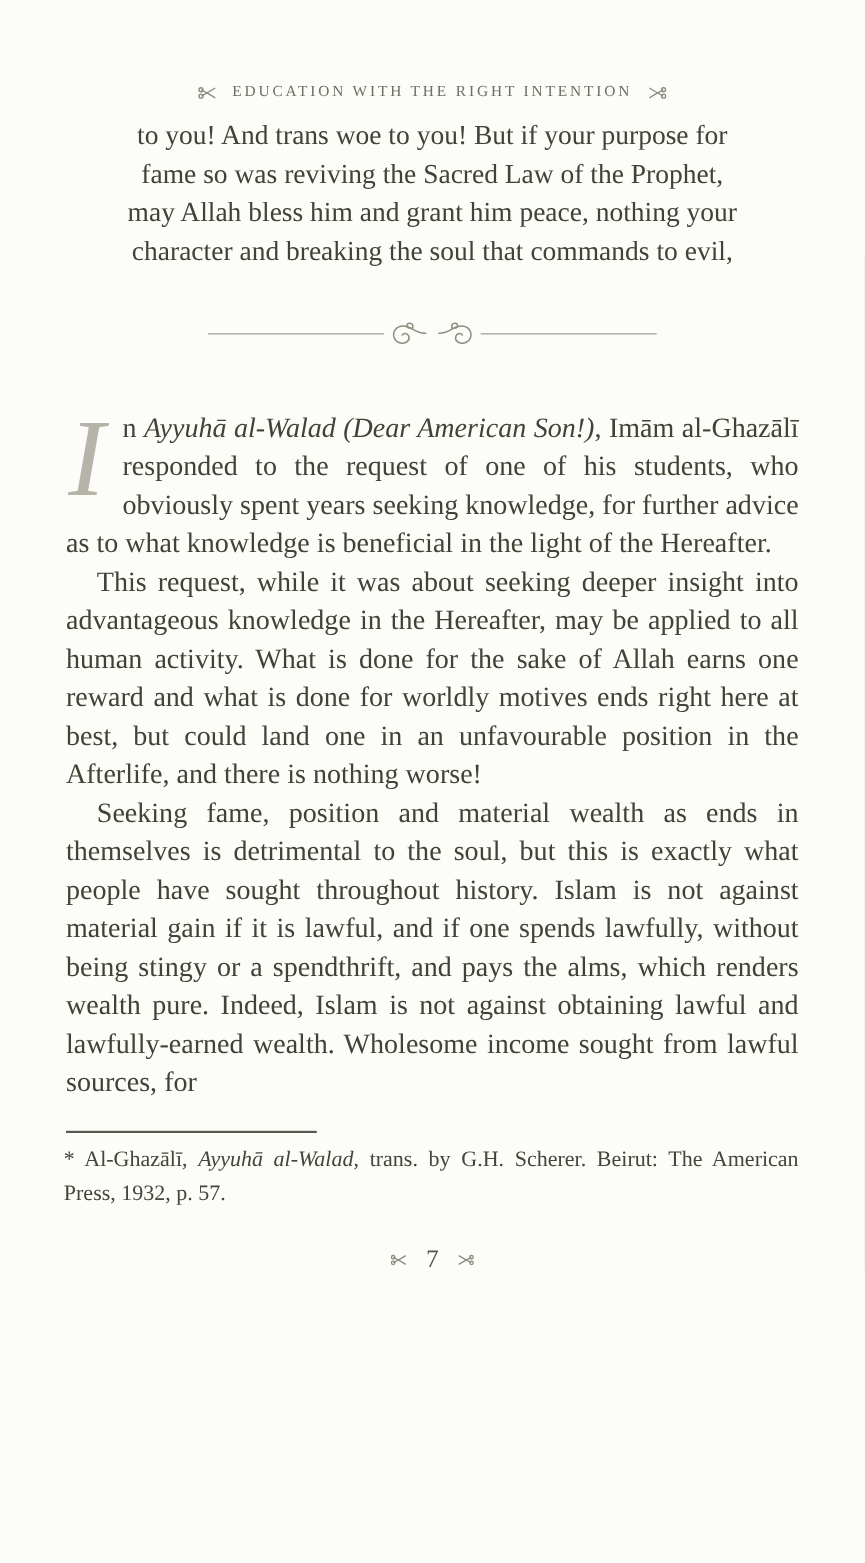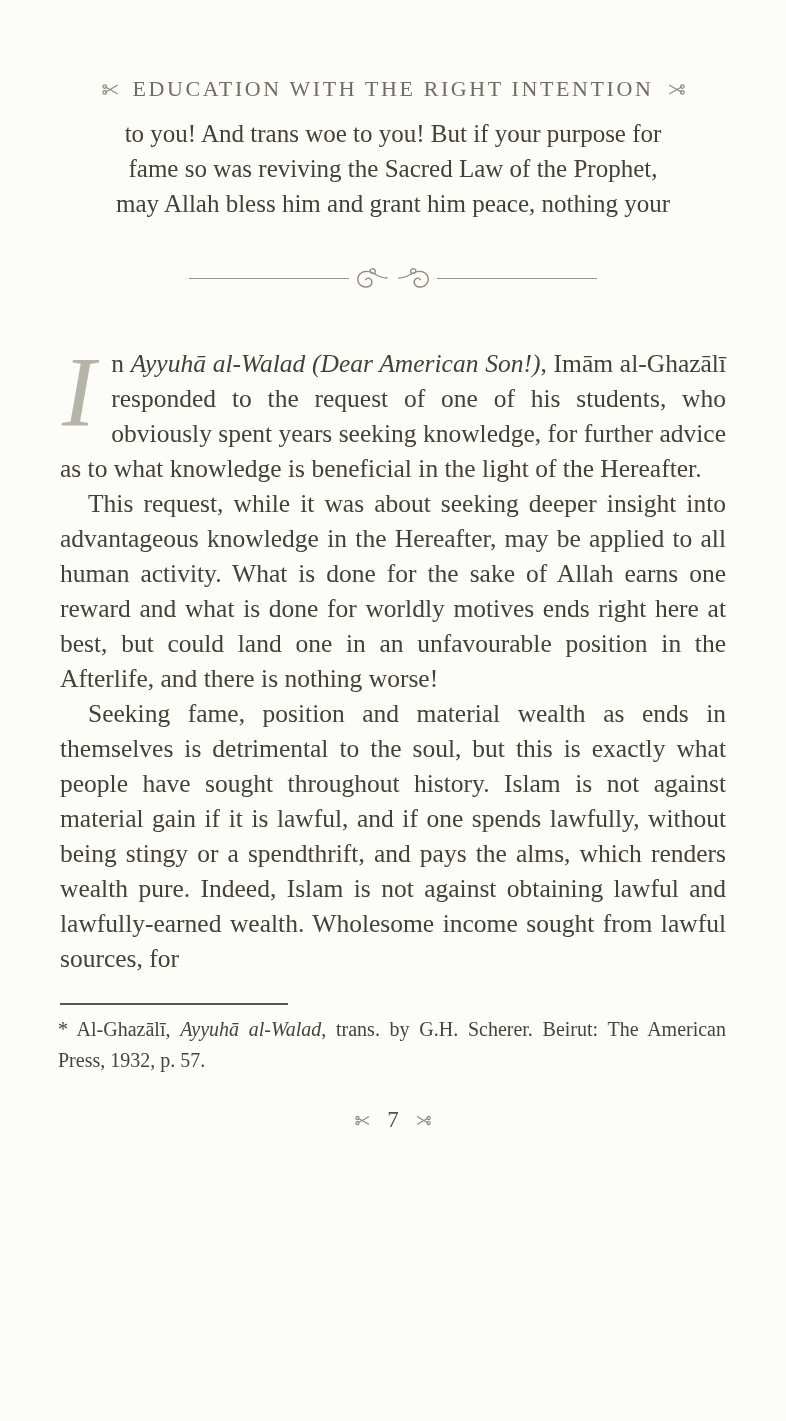--- a/index.html
+++ b/index.html
@@ -18,21 +18,21 @@
 
   
   .running-header {
     padding-top: 76px;
     display: flex;
     align-items: center;
     justify-content: center;
     gap: 14px;
   }
   .running-header .title {
-    font-size: 22px;
+    font-size: 14px;
     letter-spacing: 2.6px;
     color: #6f6d63;
     white-space: nowrap;
   }
   .fleuron { color: #8f8c80; display: inline-flex; }
 
   
   .block-quote {
     margin-top: 14px;
     text-align: center;
@@ -125,20 +125,21 @@
         <circle cx="3.2" cy="3.6" r="2.1"></circle>
         <circle cx="3.2" cy="10.4" r="2.1"></circle>
       </svg>
     </span>
   </header>
 
   <div class="block-quote">
     <div>to you! And trans woe to you! But if your purpose for</div>
     <div>fame so was reviving the Sacred Law of the Prophet,</div>
     <div>may Allah bless him and grant him peace, nothing your</div>
+    <div>character and breaking the soul that commands to evil,</div>
   </div>
 
   <div class="divider">
     <span class="rule"></span>
     <svg width="92" height="28" viewBox="0 0 92 28" fill="none" stroke="currentColor" stroke-width="1.4" stroke-linecap="round">
       <g>
         <path d="M40,14 C34,14 31,12 27.5,9.8 C23,6.8 16,6 12.5,10.5 C9,15 11.2,21.4 17,22.8 C22,24 26,20.6 24.6,16.6 C23.5,13.7 19.8,13.4 18.7,15.6"></path>
         <path d="M27.5,9.8 C29.6,7.2 27.6,4.4 25,4.9 C22.3,5.4 22.3,8.7 25.2,9.3"></path>
       </g>
       <g transform="translate(92,0) scale(-1,1)">

